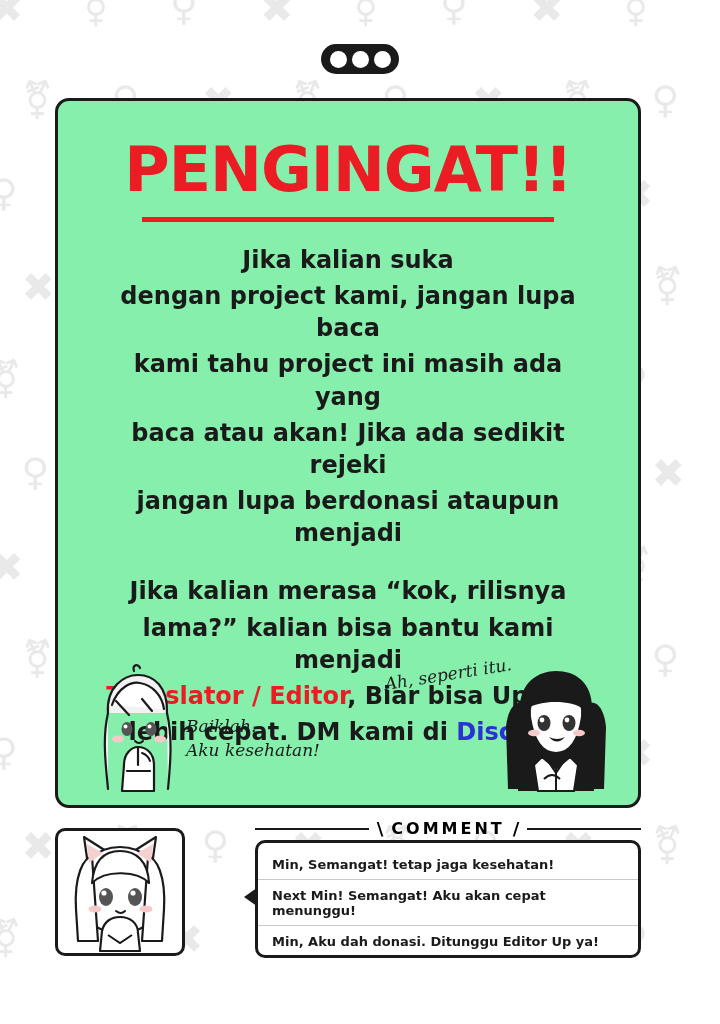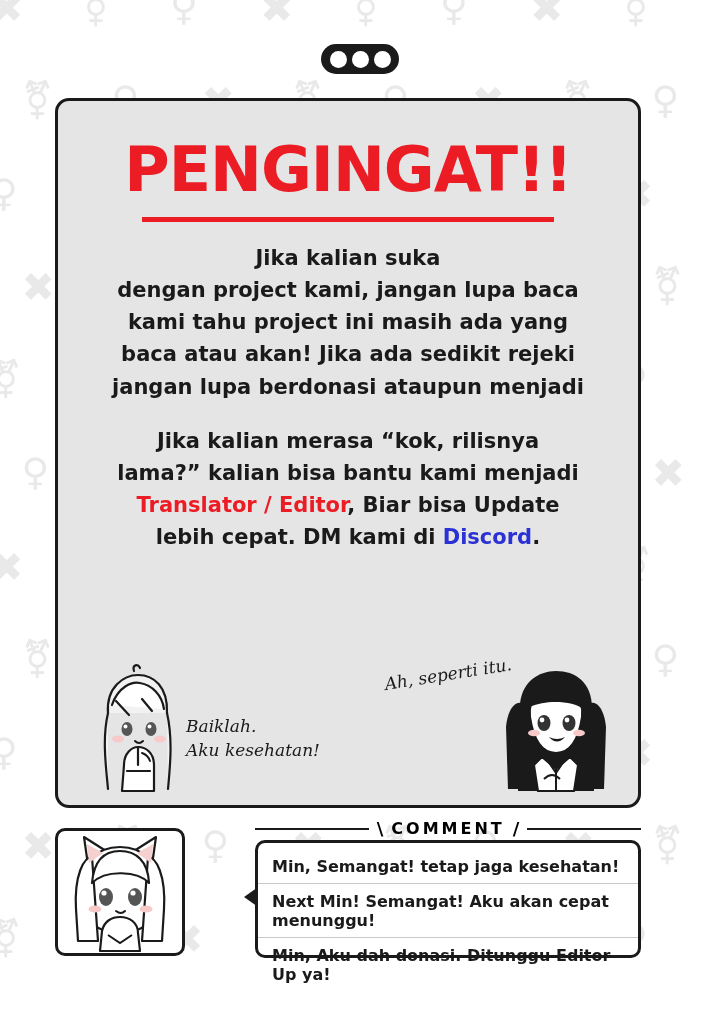--- a/index.html
+++ b/index.html
@@ -27,21 +27,21 @@
     font-family: "DejaVu Sans", sans-serif;
     font-weight: 700;
     line-height: 1;
     user-select: none;
   }
   
   .main-card {
     position: absolute;
     left: 55px; top: 98px;
     width: 586px; height: 710px;
-    background: #e5e5e5;
+    background: #86efac;
     border: 3px solid #1a1a1a;
     border-radius: 14px;
     z-index: 2;
   }
   .tab-dots {
     position: absolute;
     left: 50%; top: 44px;
     transform: translateX(-50%);
     width: 78px; height: 30px;
     background: #1a1a1a;
@@ -72,21 +72,21 @@
     width: 412px;
     height: 5px;
     background: #ec1c24;
     margin: 16px auto 0;
   }
   .body-copy {
     margin: 22px 40px 0;
     text-align: center;
     font-family: "DejaVu Sans", sans-serif;
     font-weight: 700;
-    font-size: 21px;
+    font-size: 24px;
     line-height: 1.34;
     color: #1a1a1a;
   }
   .body-copy p { margin-bottom: 4px; }
   .para-2 { margin-top: 26px; }
   .hl-red { color: #ec1c24; }
   .hl-blue { color: #2b31d4; }
 
   
   .char-left {
@@ -159,21 +159,21 @@
     position: absolute;
     left: -14px; top: 44px;
     width: 0; height: 0;
     border-top: 10px solid transparent;
     border-bottom: 10px solid transparent;
     border-right: 14px solid #1a1a1a;
   }
   .comment-item {
     font-family: "DejaVu Sans", sans-serif;
     font-weight: 700;
-    font-size: 16px;
+    font-size: 13px;
     color: #1a1a1a;
     padding: 8px 12px 7px 14px;
     border-bottom: 1.5px solid #c9c9c9;
   }
   .comment-item:last-child { border-bottom: none; }
 </style>
 </head>
 <body>
 
 <div class="page">

